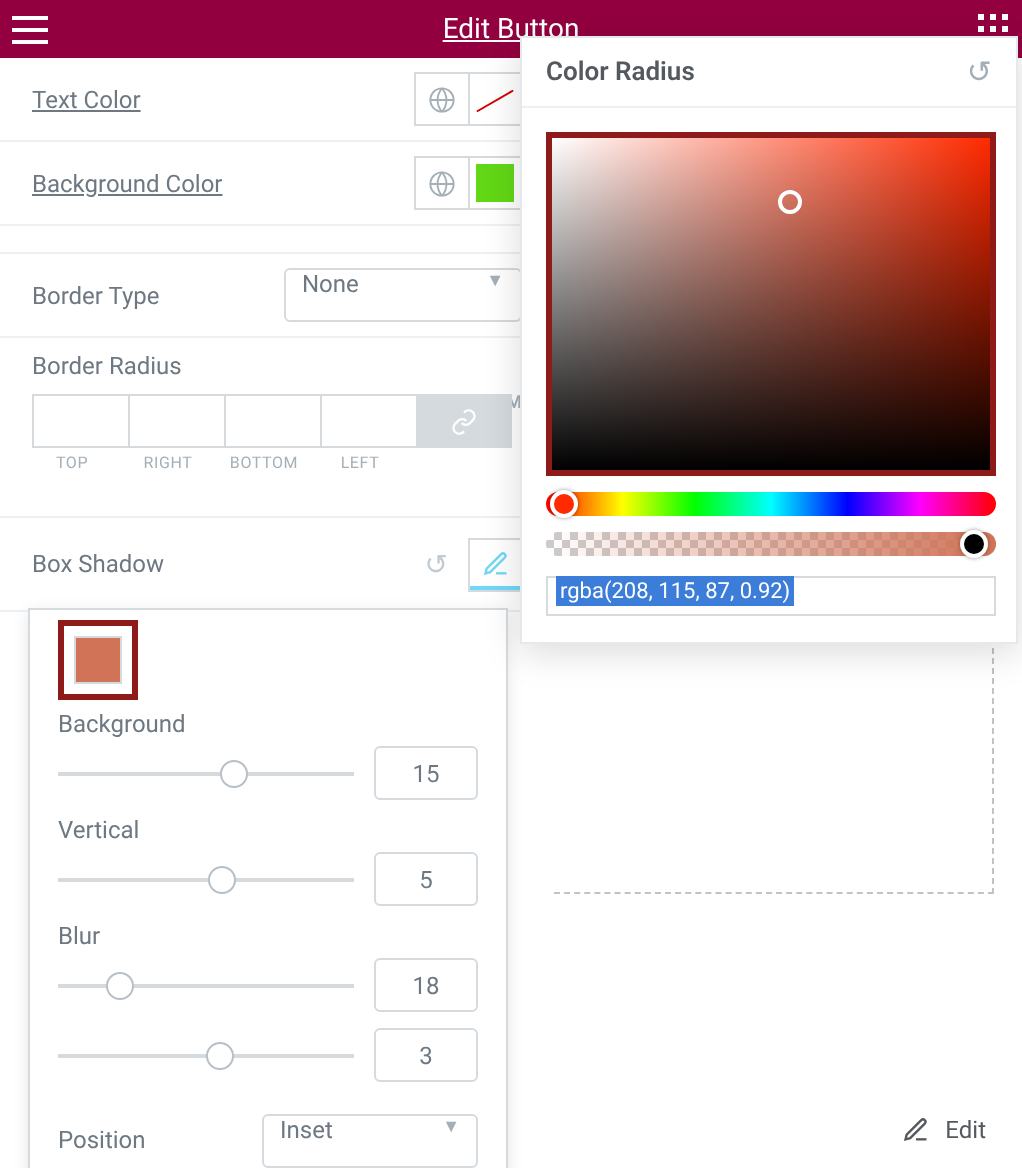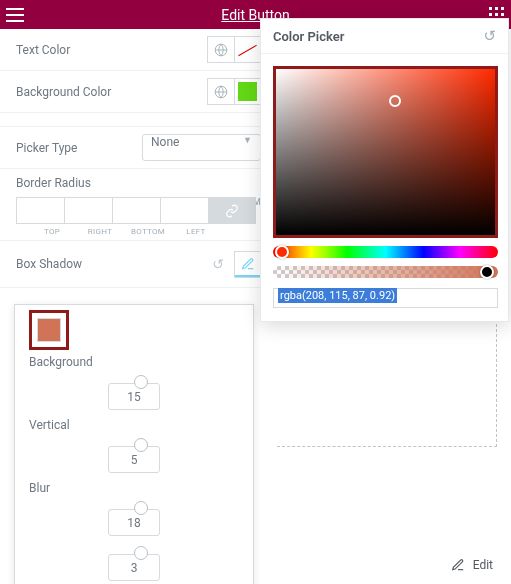--- a/index.html
+++ b/index.html
@@ -8,21 +8,21 @@
   
   .header { height: 29px; background: #93003f; color: #fff; display: flex; align-items: center; padding: 0 6px; position: relative; }
   .hamburger { width: 18px; height: 14px; display: flex; flex-direction: column; justify-content: space-between; cursor: pointer; }
   .hamburger span { display: block; height: 2px; background: #fff; width: 18px; }
   .header-title { position: absolute; left: 0; right: 0; text-align: center; font-size: 14px; font-weight: 400; pointer-events: none; text-decoration: underline; }
   .apps-grid { margin-left: auto; width: 16px; height: 16px; display: grid; grid-template-columns: repeat(3,1fr); grid-template-rows: repeat(3,1fr); gap: 2px; cursor: pointer; }
   .apps-grid i { background: #fff; width: 3px; height: 3px; }
   
   
   .panel { width: 277px; background: #fff; }
-  .row { display: flex; align-items: center; padding: 0 16px; height: 42px; border-bottom: 1px solid #eef0f2; }
+  .row { display: flex; align-items: center; padding: 0 16px; height: 42px; border-bottom: 1px solid #eef0f2; text-decoration: underline; }
   .row-label { flex: 1; color: #6d7882; font-size: 12px; }
   .globe { width: 27px; height: 27px; border: 1px solid #d5dadf; display: flex; align-items: center; justify-content: center; border-right: none; }
   .globe svg { stroke: #a4afb7; }
   .swatch { width: 27px; height: 27px; border: 1px solid #d5dadf; padding: 3px; position: relative; }
   .swatch-inner { width: 19px; height: 19px; }
   .swatch-none::after { content: ""; position: absolute; left: 2px; right: 2px; top: 50%; border-top: 1px solid #d40000; transform: rotate(-30deg); }
   .swatch-green .swatch-inner { background: #62d716; }
   
   .section-gap { height: 14px; border-bottom: 1px solid #eef0f2; }
   
@@ -31,39 +31,39 @@
   .select .chev { color:#a4afb7; font-size:9px;}
   
   .radius-head { display:flex; align-items:center; padding:0 16px; height:28px; }
   .radius-head .lbl { flex:1; font-size:12px; color:#6d7882;}
   .units { display:flex; gap:8px; font-size:9px; color:#a4afb7; font-weight:600;margin-top:37px;}
   .units .active { color:#6d7882; text-decoration: underline;}
   
   .radius-inputs { display:flex; padding:0 16px; height:30px; gap:0;}
   .radius-inputs .inp { width:48px; height:27px; border:1px solid #d5dadf; border-right:none; text-align:center; font-size:12px; color:#6d7882;}
   .linkbtn { width:48px; height:27px; background:#d5dadf; border:1px solid #d5dadf; display:flex; align-items:center; justify-content:center; color:#fff;}
-  .radius-labels { display:flex; padding:0 28px; font-size:8px; color:#a4afb7; text-align:center; letter-spacing:0.3px;}
+  .radius-labels { display:flex; padding:0 12px; font-size:8px; color:#a4afb7; text-align:center; letter-spacing:0.3px;}
   .radius-labels span { width:48px; text-align:center;}
   
-  .boxshadow-row { display:flex; align-items:center; padding:0 16px; height:48px; border-top:1px solid #eef0f2; border-bottom:1px solid #eef0f2; margin-top:4px;}
+  .boxshadow-row { display:flex; align-items:center; padding:0 16px; height:48px; border-top:1px solid #eef0f2; border-bottom:1px solid #eef0f2; margin-top:22px;}
   .boxshadow-row .lbl { flex:1; font-size:12px; color:#6d7882;}
   .reload { color:#c2cbd2; font-size:14px; margin-right:10px; cursor:pointer;}
   .editbtn { width:27px; height:27px; border:1px solid #d5dadf; display:flex; align-items:center; justify-content:center; box-shadow: inset 0 -2px 0 #71d7f7;}
   .editbtn svg { stroke:#71d7f7;}
   
   
   .popover { position:absolute; left:14px; top:304px; width:240px; background:#fff; border:1px solid #d5dadf; box-shadow:0 2px 8px rgba(0,0,0,0.1); padding:10px 14px 2px; z-index:5;}
   .pop-row { margin-bottom:8px;}
   .pop-row .plabel { font-size:12px; color:#6d7882; display:block;}
   .color-row { display:flex; align-items:center; height:32px;}
   .color-row .plabel { flex:1;}
   .color-sw { width:40px; height:40px; border:3px solid #8e1a1a; display:flex; align-items:center; justify-content:center; margin-top:-2px;}
   .color-sw .inner { width:24px; height:24px; background:#d07357; border:1px solid #d5dadf;}
   
-  .slider-row { display:flex; align-items:center; gap:10px; margin-top:4px;flex-direction:column;}
+  .slider-row { display:flex; align-items:center; gap:10px; margin-top:4px;}
   .slider { position:relative; flex:1; height:18px;}
   .slider .track { position:absolute; left:0; right:0; top:8px; height:2px; background:#d5dadf;}
   .slider .thumb { position:absolute; top:2px; width:14px; height:14px; background:#fff; border:1px solid #b7c0c8; border-radius:50%;}
   .numbox { width:52px; height:27px; border:1px solid #d5dadf; text-align:center; font-size:12px; color:#6d7882; border-radius:3px;}
   
   .pos-row { display:flex; align-items:center; height:42px;}
   .pos-row .plabel { flex:1;}
   .pos-row .select { flex:0 0 108px;}
   
   
@@ -143,21 +143,21 @@
         </svg>
     </div>
     <div class="swatch swatch-green">
         <div class="swatch-inner"></div>
       </div>
   </div>
 
   <div class="section-gap"></div>
 
   <div class="row-select">
-    <div class="row-label">Picker Type</div>
+    <div class="row-label">Border Type</div>
     <div class="select">
       <span>None</span>
       <span class="chev">▼</span>
     </div>
   </div>
 
   <div class="radius-head">
     <div class="lbl">Border Radius</div>
     <div class="units">
       <span class="active">PX</span>
@@ -261,21 +261,21 @@
     <span class="plabel">Position</span>
     <div class="select">
       <span>Inset</span>
       <span class="chev">▼</span>
     </div>
   </div>
 </div>
 
 <div class="picker">
   <div class="picker-head">
-    <div class="ptitle">Color Picker</div>
+    <div class="ptitle">Color Radius</div>
     <div class="reset">↺</div>
   </div>
   <div class="picker-body">
     <div class="sv-box">
       <div class="sv-cursor"></div>
     </div>
     <div class="hue">
         <div class="hthumb"></div>
       </div>
     <div class="alpha">

